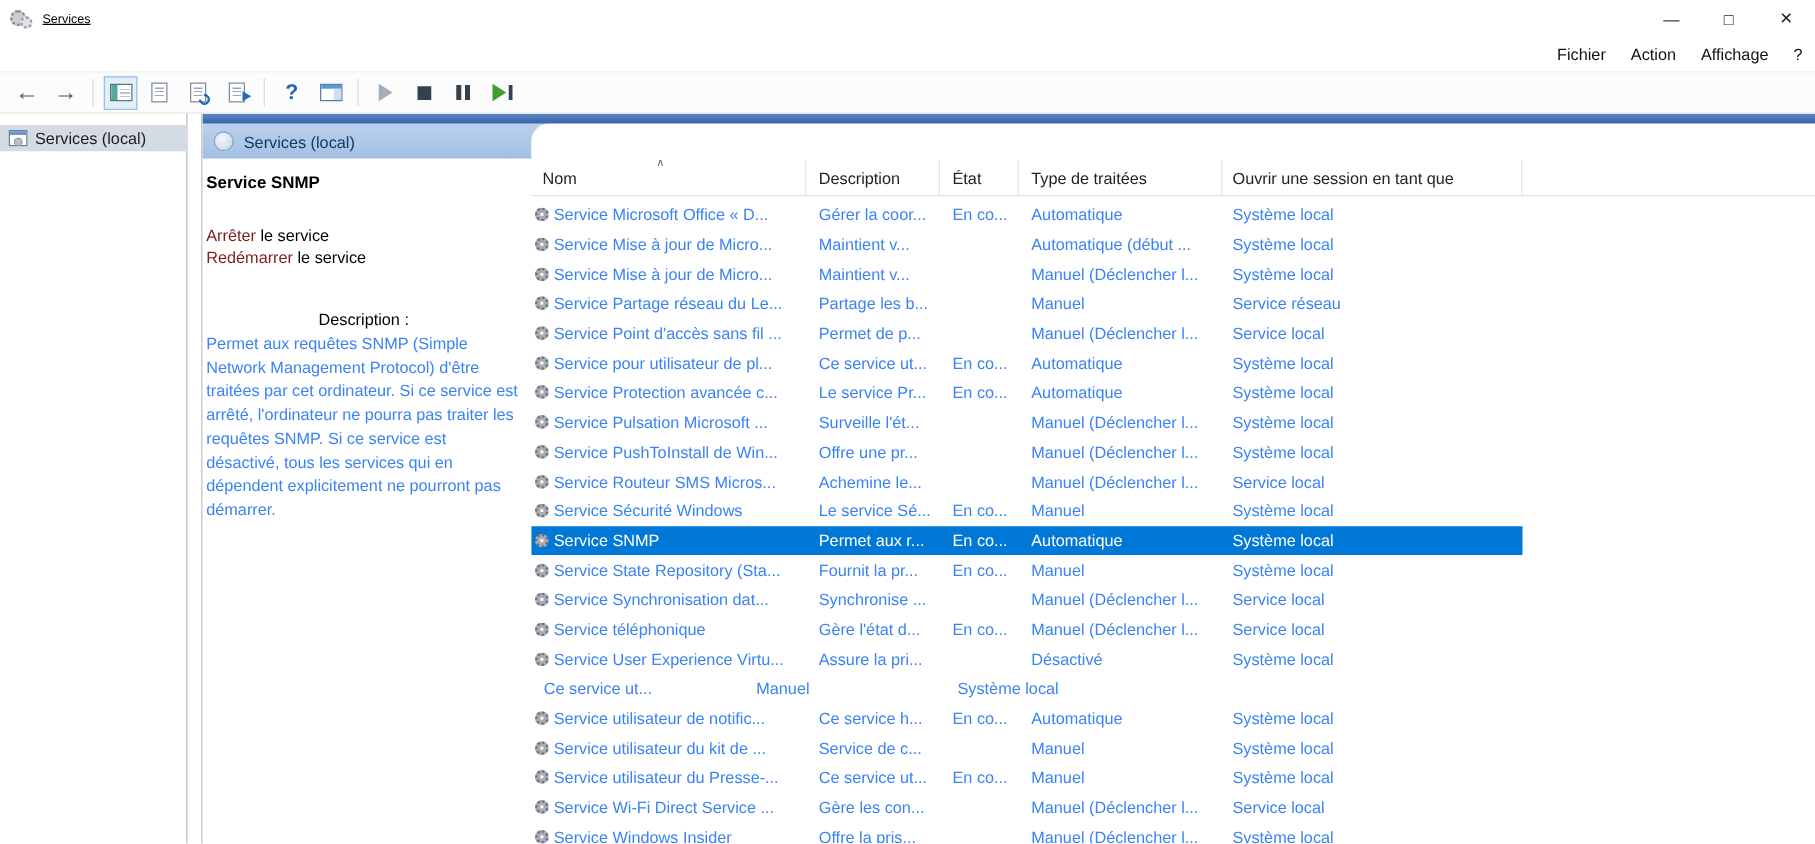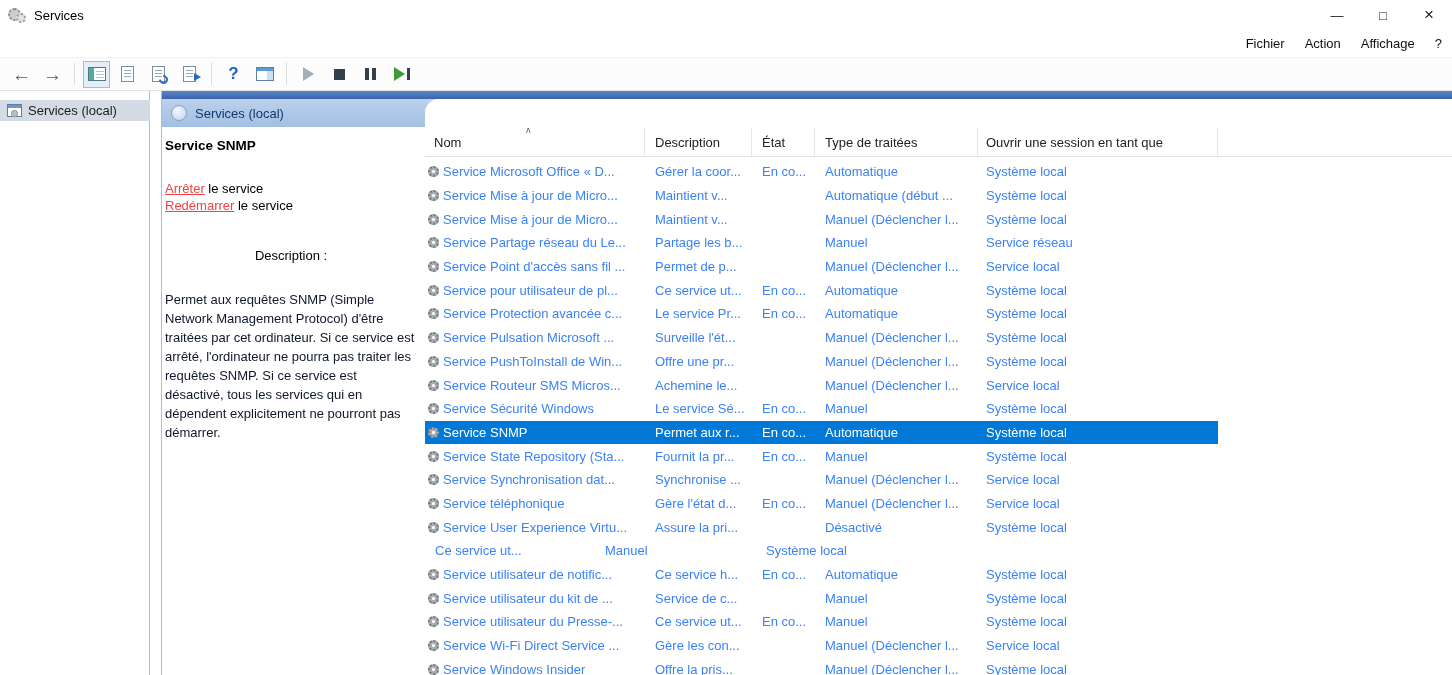--- a/index.html
+++ b/index.html
@@ -5,21 +5,21 @@
   * { margin:0; padding:0; box-sizing:border-box; }
   html,body { width:1452px; height:675px; overflow:hidden; }
   body { font-family:"Liberation Sans","DejaVu Sans",sans-serif; font-size:13px; color:#1c1c1c; background:#fff; }
   .window { position:relative; width:1452px; height:675px; background:#fff; overflow:hidden; }
 
   
   .titlebar { position:absolute; top:0; left:0; right:0; height:30px; background:#fff; display:flex; align-items:center; }
   .app-icon { position:relative; width:18px; height:16px; margin-left:8px; }
   .app-icon::before { content:''; position:absolute; left:0; top:1px; width:9px; height:9px; border-radius:50%; border:2px dotted #8a8a8a; background:#c9ced4; }
   .app-icon::after { content:''; position:absolute; left:8px; top:6px; width:6px; height:6px; border-radius:50%; border:2px dotted #9a9a9a; background:#dfe3e8; }
-  .title-text { margin-left:8px; font-size:13px; color:#000; }
+  .title-text { margin-left:8px; font-size:10px; color:#000;text-decoration:underline; }
   .win-buttons { position:absolute; right:0; top:0; height:30px; display:flex; }
   .win-btn { width:46px; height:30px; display:flex; align-items:center; justify-content:center; color:#222; font-size:13px; cursor:default; }
   .win-btn.close { font-size:17px; }
 
   
   .menubar { position:absolute; top:30px; left:0; right:0; height:27px; background:#fff; display:flex; align-items:center;justify-content:flex-end; }
   .menu-item { padding:0 10px; height:100%; display:flex; align-items:center; color:#111; }
 
   
   .toolbar { position:absolute; top:57px; left:0; right:0; height:34px; background:#fcfcfc; border-top:1px solid #f0f0f0; border-bottom:1px solid #e2e2e2; display:flex; align-items:center; padding-left:6px; }
@@ -61,23 +61,23 @@
 
   .right-pane { position:absolute; left:161px; right:0; top:0; bottom:0; border-left:1px solid #bcbcbc; background:#fff; overflow:hidden; }
   .top-strip { position:absolute; top:0; left:0; right:0; height:8px; background:linear-gradient(#5b86c4,#3963ac); }
   .band { position:absolute; top:8px; left:0; right:0; height:28px; background:linear-gradient(#bcd1ec,#a2bfe2); display:flex; align-items:center; padding-left:9px; gap:8px; color:#10386e; }
   .band-icon { width:16px; height:16px; border-radius:50%; border:1px solid #8aa3c4; background:radial-gradient(circle at 40% 35%,#f4f8fd,#bfd2ea); flex:0 0 auto; }
 
   
   .details-panel { position:absolute; top:36px; left:0; width:263px; bottom:0; background:#fff; padding:11px 8px 0 3px; overflow:hidden; }
   .svc-title { font-weight:bold; font-size:13.5px; margin-bottom:27px; color:#000; }
   .svc-links { line-height:17px; color:#000; }
-  .link { color:#ef4444; text-decoration:underline; cursor:pointer; }
+  .link { color:#7f1d1d; cursor:pointer; }
   .desc-label { margin-top:32px; line-height:19px; color:#000;text-align:center; }
-  .desc-text { line-height:19px; color:#0f172a; width:252px;margin-top:25px; }
+  .desc-text { line-height:19px; color:#3b82f6; width:252px; }
 
   
   .list-container { position:absolute; top:8px; left:263px; right:0; bottom:0; background:#fff; border-top-left-radius:14px; overflow:hidden; }
   .header-row { position:absolute; top:29px; left:0; right:0; height:29px; display:flex; border-bottom:1px solid #e3e3e3; background:#fff; color:#222; }
   .hcell { height:100%; display:flex; align-items:center; border-right:1px solid #e4e4e4; white-space:nowrap; overflow:hidden; }
   .hfill { flex:1; border-right:none; }
   .hcell-name { position:relative; }
   .sort-ind { position:absolute; top:-2px; left:100px; font-size:9px; color:#666; line-height:1; }
 
   .w-name { width:220px; padding-left:9px; }

